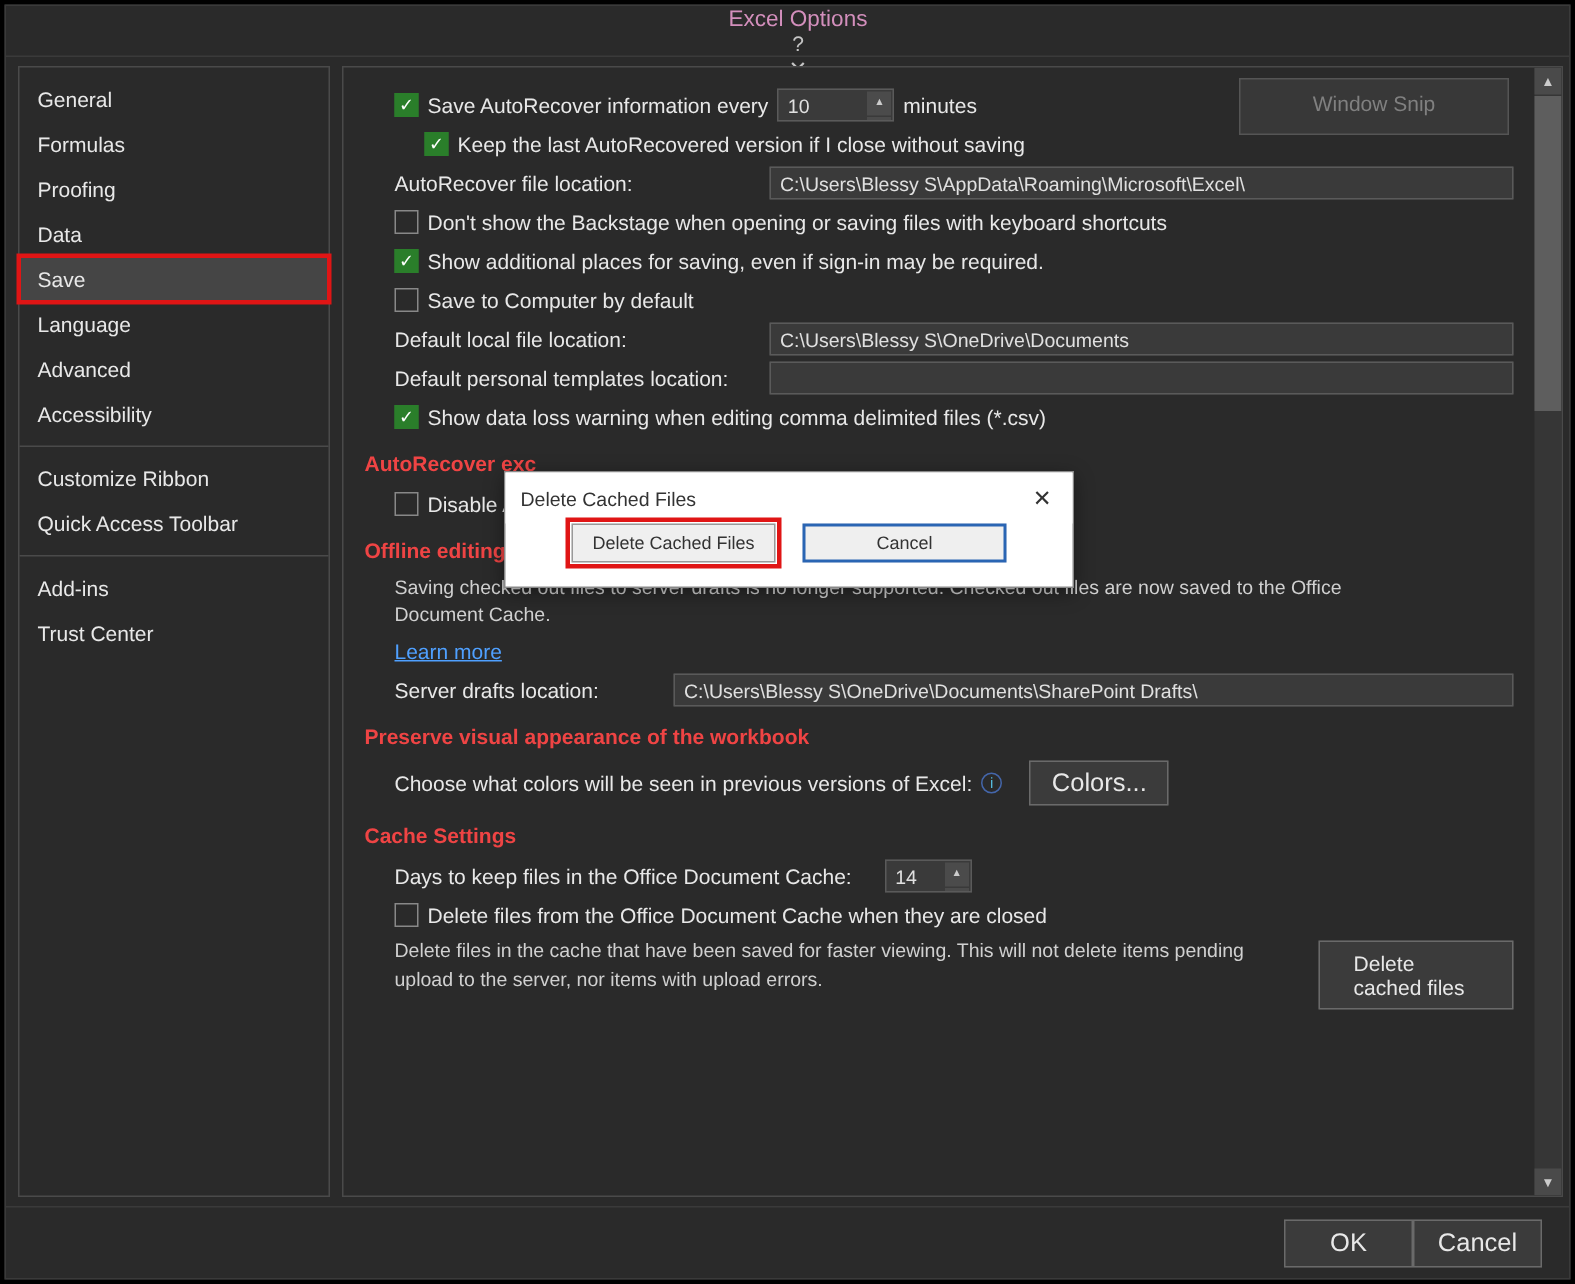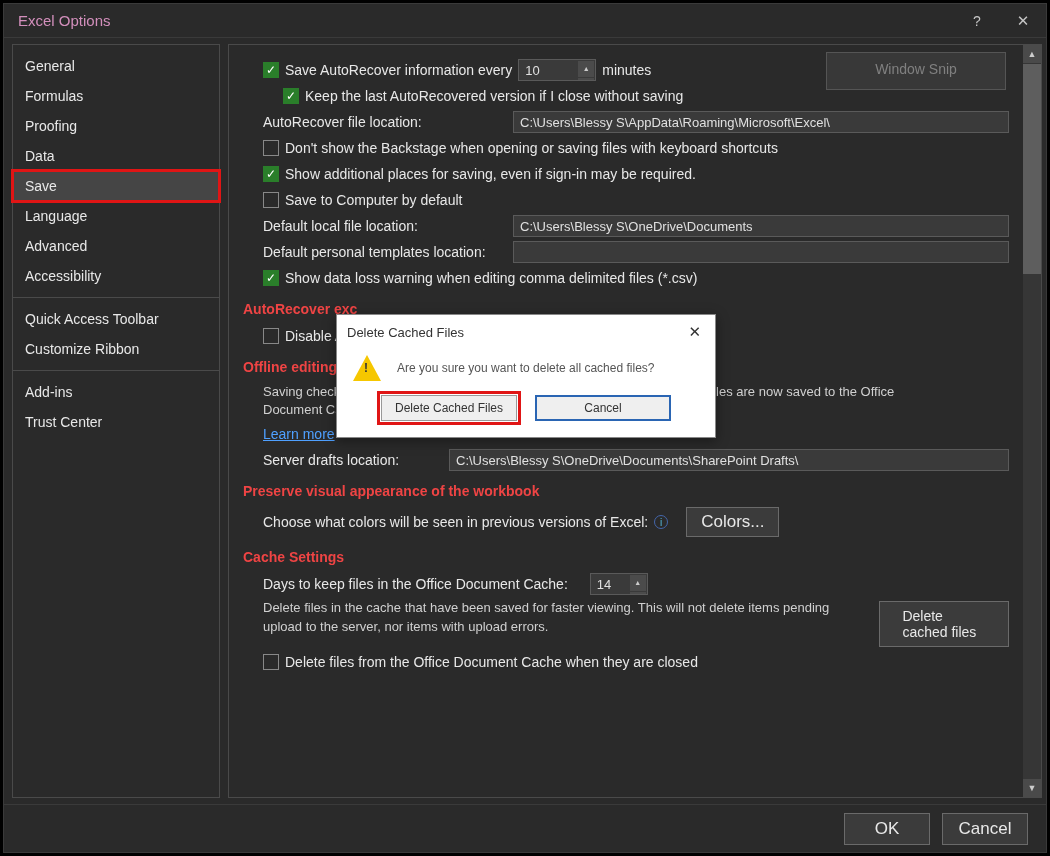--- a/index.html
+++ b/index.html
@@ -8,20 +8,21 @@
   .window {
     position: absolute; top: 3px; left: 3px; right: 3px; bottom: 3px;
     background: #2a2a2a; border: 1px solid #3a3a3a; display: flex; flex-direction: column;
   }
 
   
   .titlebar {
     height: 34px; display: flex; align-items: center; background: #2a2a2a;
     padding: 0 0 0 14px; color: #d38fbc; font-size: 15px;
     border-bottom: 1px solid #3a3a3a;
+    flex-direction: column;
   }
   .titlebar .spacer { flex: 1; }
   .titlebar .help-icon, .titlebar .close-btn {
     width: 46px; height: 34px; display: flex; align-items: center; justify-content: center;
     color: #c5c5c5; font-size: 14px; cursor: pointer;
   }
   .titlebar .close-btn { font-size: 15px; }
 
   .body-row { flex: 1; display: flex; min-height: 0; }
 
@@ -101,21 +102,21 @@
   
   .snip-box {
     position:absolute; top:52px; right:44px; width:180px; height:38px;
     background:rgba(70,70,70,0.5); color:#808080; text-align:center;
     font-size:14px; padding-top:8px; border:1px solid #555;
   }
 
   
   .footer {
     height: 48px; display:flex; justify-content:flex-end; align-items:center;
-    gap:12px; padding-right:18px; border-top:1px solid #3a3a3a;
+    padding-right:18px; border-top:1px solid #3a3a3a;
   }
   .footer .btn { width: 86px; text-align:center; padding:5px 0; }
 
   
   .dialog {
     position:absolute; top: 314px; left: 336px; width: 380px;
     background:#fff; border:1px solid #888;
     box-shadow: 0 3px 12px rgba(0,0,0,0.4);
     z-index:10; font-size:12px; color:#333;
   }
@@ -161,22 +162,22 @@
         <div class="side-item">General</div>
         <div class="side-item">Formulas</div>
         <div class="side-item">Proofing</div>
         <div class="side-item">Data</div>
         <div class="side-item selected">Save</div>
         <div class="side-item">Language</div>
         <div class="side-item">Advanced</div>
         <div class="side-item">Accessibility</div>
       </div>
       <div class="side-group">
+        <div class="side-item">Customize Ribbon</div>
         <div class="side-item">Quick Access Toolbar</div>
-        <div class="side-item">Customize Ribbon</div>
       </div>
       <div class="side-group">
         <div class="side-item">Add-ins</div>
         <div class="side-item">Trust Center</div>
       </div>
     </div>
 
     <div class="content-frame">
       <div class="content">
 
@@ -260,28 +261,28 @@
           <span class="label">Days to keep files in the Office Document Cache:</span>
           <span style="width:10px"></span>
           <span class="input-box spinner small-in">
             <span>14</span>
             <span class="spin-btns">
                 <span class="spin-btn">▲</span>
                 <span class="spin-btn">▼</span>
               </span>
           </span>
         </div>
+        <div class="row shift">
+          <span class="chk"></span>
+          <span class="label">Delete files from the Office Document Cache when they are closed</span>
+        </div>
         <div class="row shift" style="align-items:flex-start;">
           <span class="note" style="max-width:620px;">Delete files in the cache that have been saved for faster viewing. This will not delete items pending upload to the server, nor items with upload errors.</span>
           <span style="flex:1"></span>
           <span class="btn big" style="margin-top:2px;">Delete cached files</span>
-        </div>
-        <div class="row shift">
-          <span class="chk"></span>
-          <span class="label">Delete files from the Office Document Cache when they are closed</span>
         </div>
 
       </div>
 
       <div class="scrollbar">
         <div class="scroll-arrow">▲</div>
         <div class="scroll-thumb"></div>
         <div style="flex:1"></div>
         <div class="scroll-arrow">▼</div>
       </div>
@@ -296,21 +297,17 @@
 </div>
 
 <div class="snip-box">Window Snip</div>
 
 <div class="dialog">
   <div class="dlg-title">
     <span>Delete Cached Files</span>
     <span class="spacer"></span>
     <span class="dlg-close">✕</span>
   </div>
-  <div class="dlg-body">
-    <span class="warn-icon"></span>
-    <span class="dlg-msg">Are you sure you want to delete all cached files?</span>
-  </div>
   <div class="dlg-buttons">
     <div class="dlg-btn primary">Delete Cached Files</div>
     <div class="dlg-btn secondary">Cancel</div>
   </div>
 </div>
 
 </body></html>

